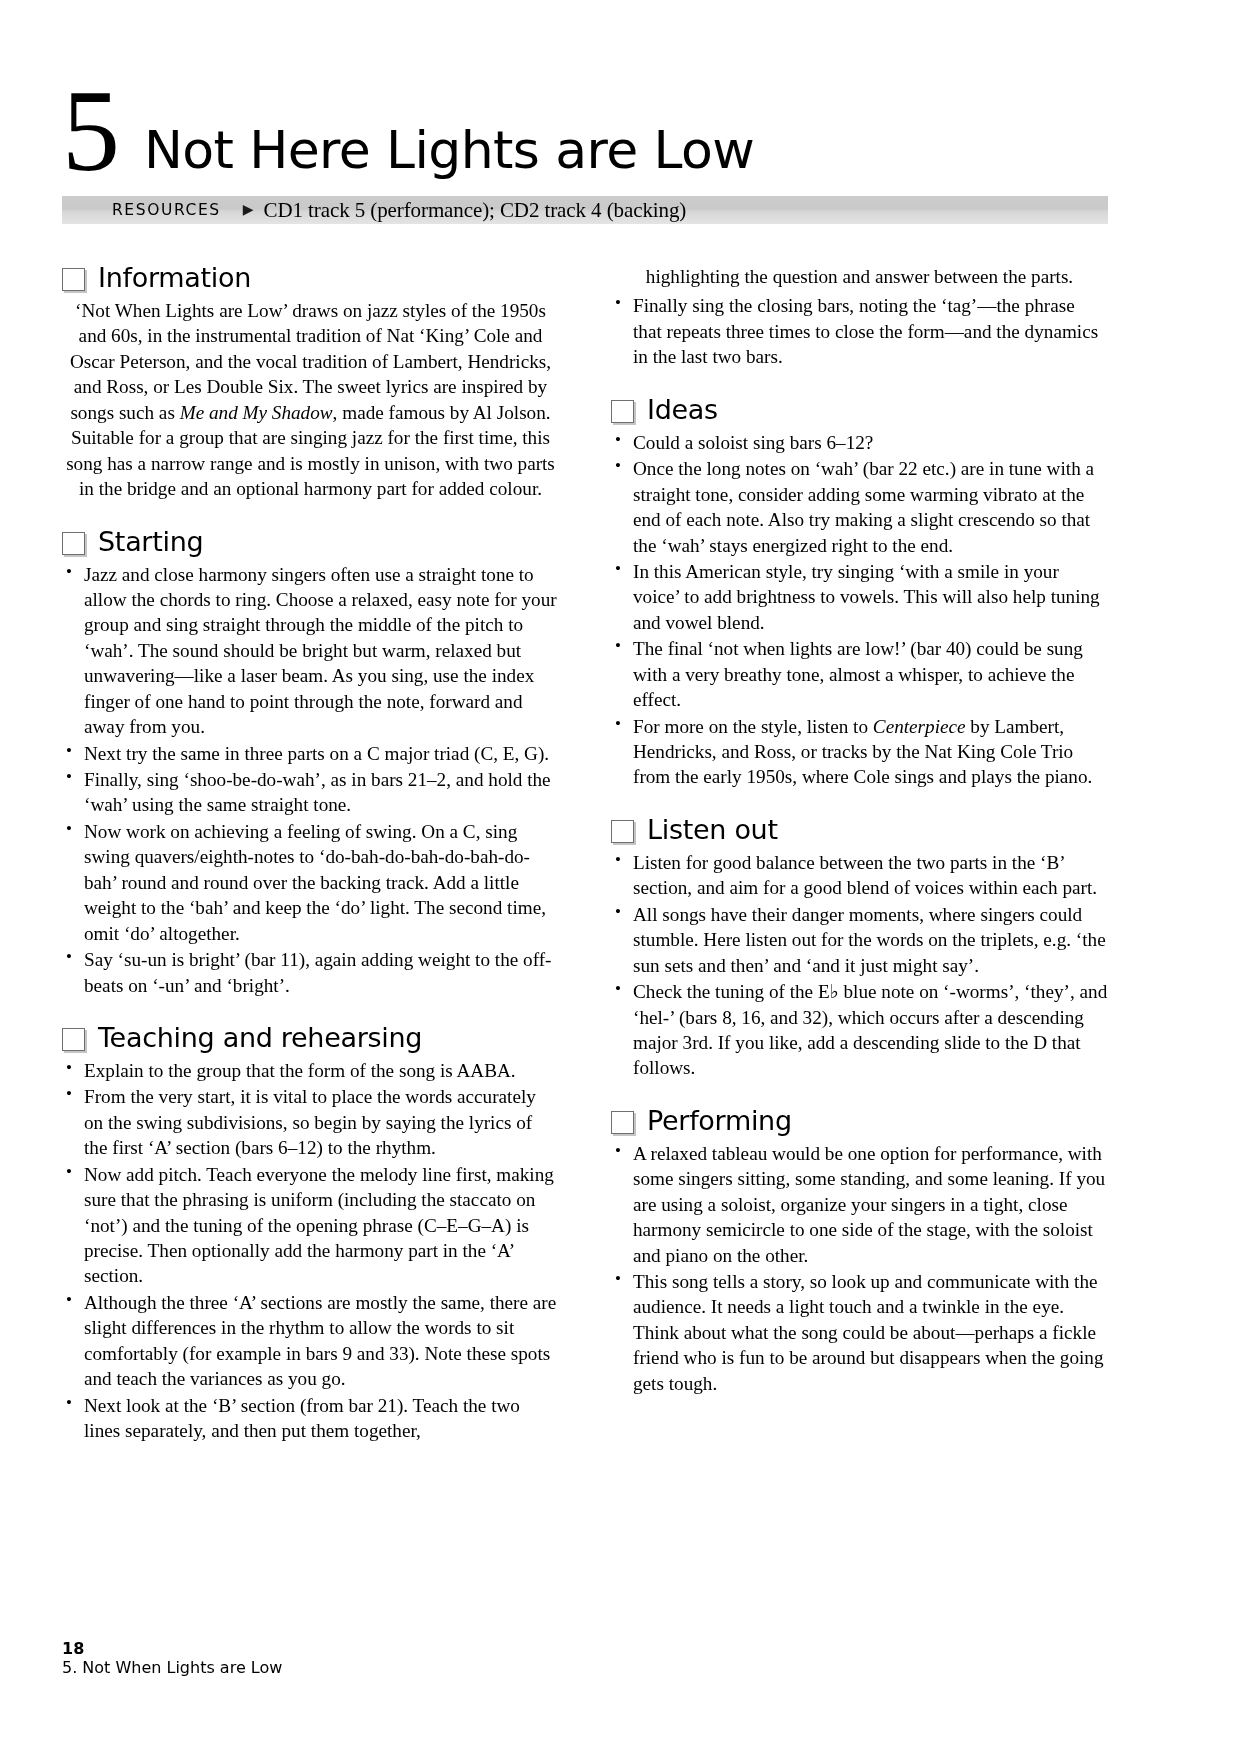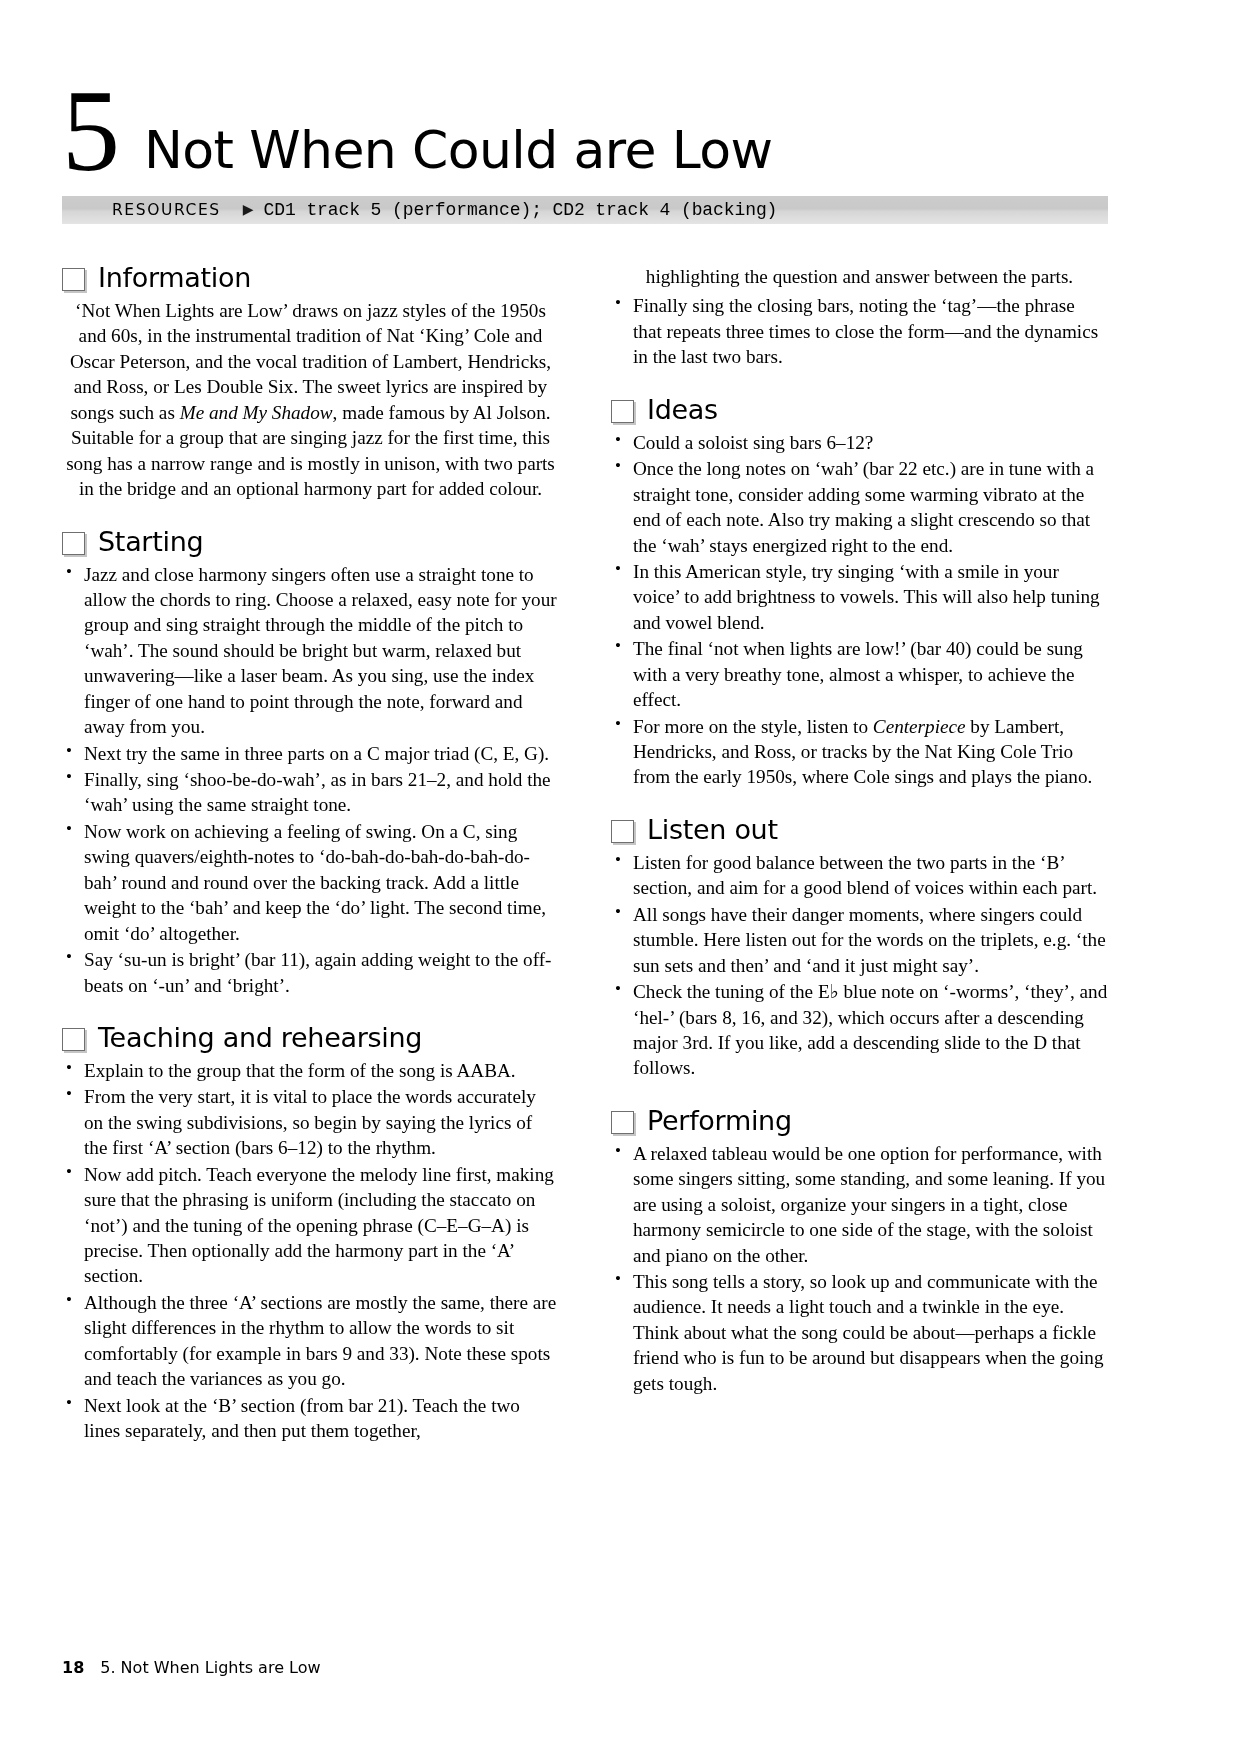--- a/index.html
+++ b/index.html
@@ -70,22 +70,22 @@
     font-weight: 400;
   }
   .resources-arrow {
     margin-left: 22px;
     margin-right: 10px;
     font-size: 14px;
     line-height: 1;
     color: #1a1a1a;
   }
   .resources-text {
-    font-family: Liberation Mono, monospace;
-    font-size: 18px;
+    font-family: Liberation Serif, serif;
+    font-size: 21px;
     letter-spacing: -0.1px;
   }
 
   
   .columns {
     display: flex;
     gap: 52px;
   }
   .col {
     width: 497px;
@@ -145,39 +145,40 @@
   em { font-style: italic; }
 
   
   .footer {
     position: absolute;
     left: 62px;
     bottom: 78px;
     display: flex;
     align-items: baseline;
     font-family: "DejaVu Sans", sans-serif;
+    flex-direction: column;
   }
   .footer-page {
     font-size: 16px;
     font-weight: bold;
     margin-right: 16px;
   }
   .footer-text {
     font-size: 16px;
   }
 </style>
 </head>
 <body>
 
 <div class="page">
   <div class="content">
 
     <div class="title-row">
       <div class="chapter-number">5</div>
-      <div class="chapter-title">Not When Could are Low</div>
+      <div class="chapter-title">Not Here Lights are Low</div>
     </div>
 
     <div class="resources-bar">
       <span class="resources-label">RESOURCES</span>
       <span class="resources-arrow">▶</span>
       <span class="resources-text">CD1 track 5 (performance); CD2 track 4 (backing)</span>
     </div>
 
     <div class="columns">
 

